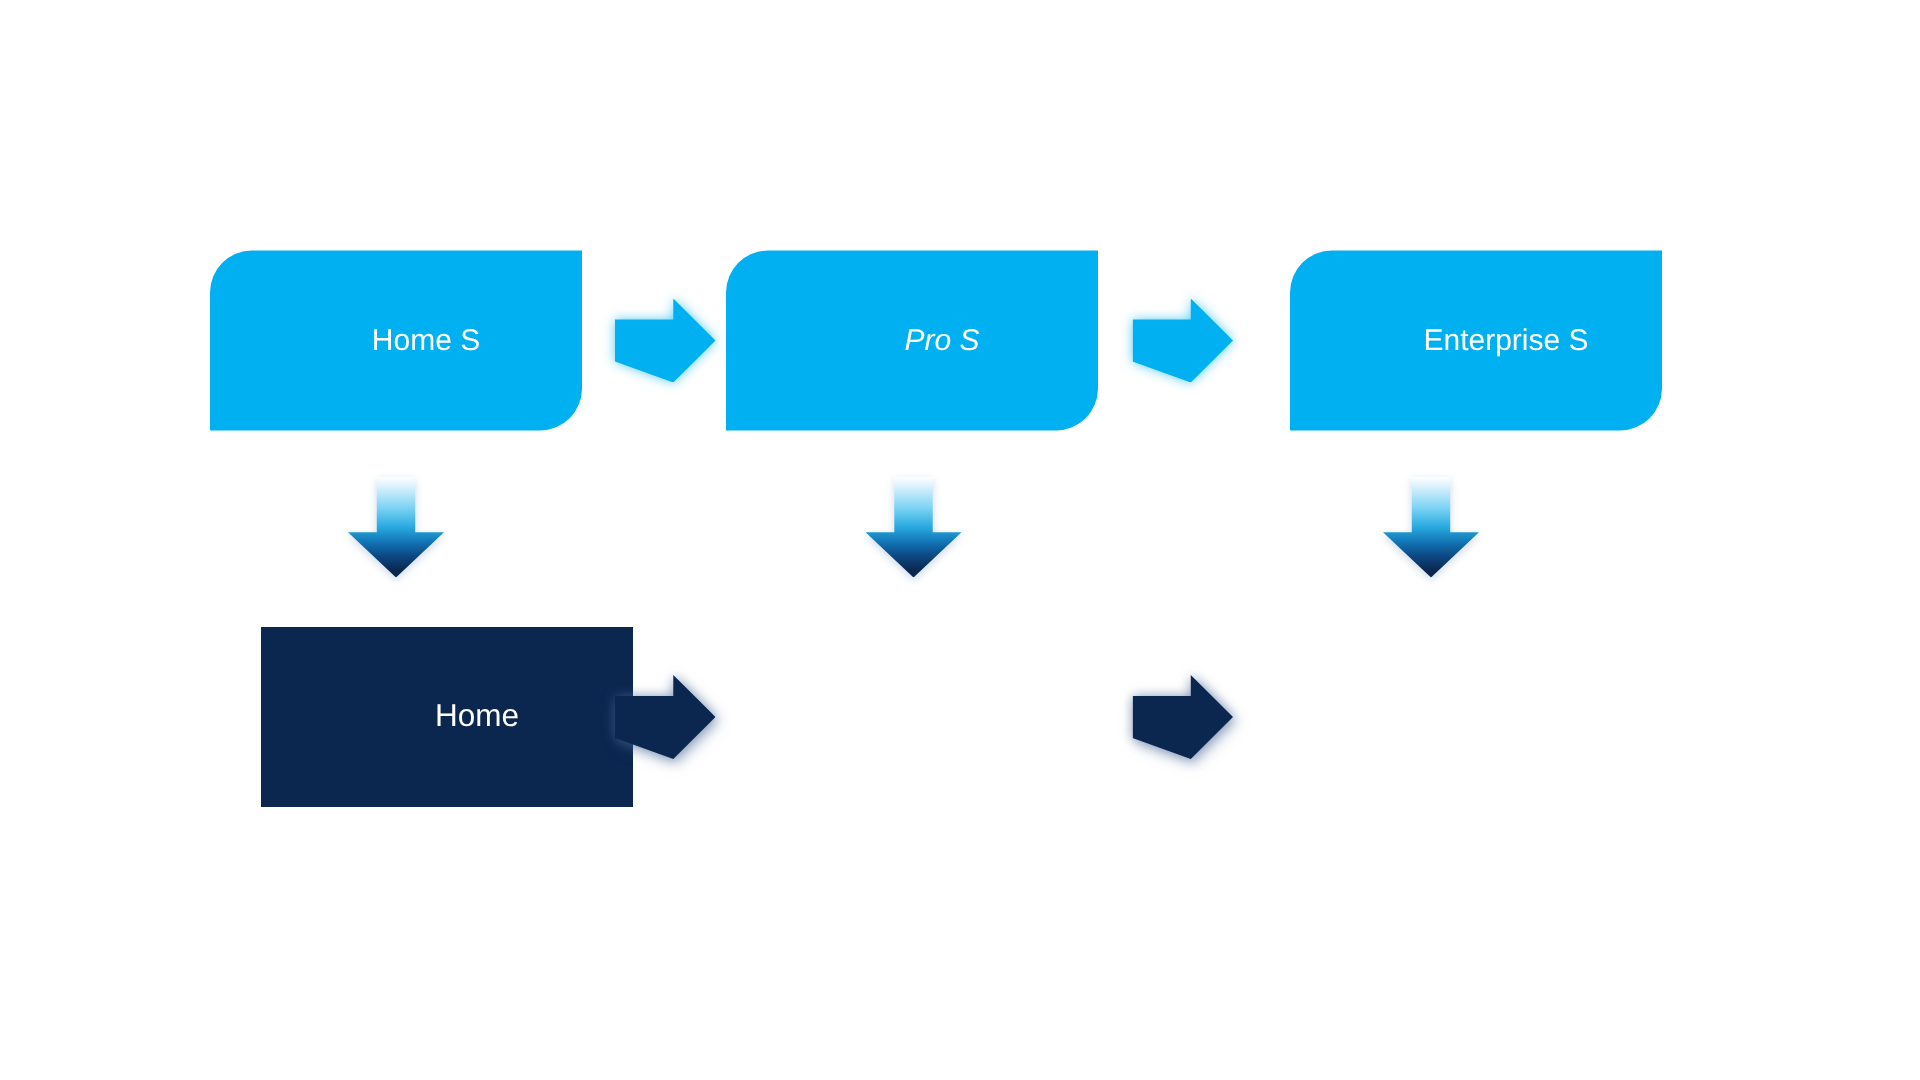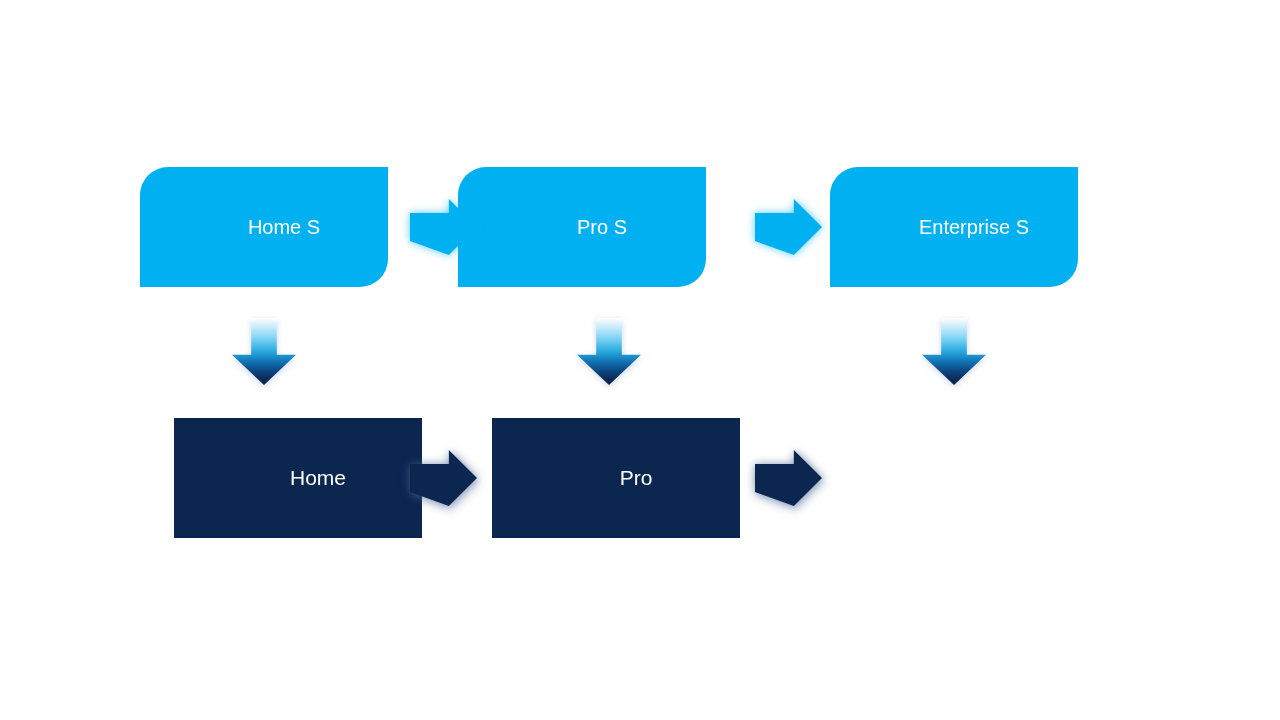--- a/index.html
+++ b/index.html
@@ -39,22 +39,22 @@
   .stage-box.top .label { font-size: 20px; }
   .stage-box.bottom {
     top: 418px;
     background: var(--dark-navy);
     border-radius: 0;
     margin-left: 34px;
   }
   .stage-box.bottom .label { font-size: 21px; }
 
   .col-0 { left: 140px; }
-  .col-1 { left: 458px; }
-  .col-2 { left: 830px; }
+  .col-1 { left: 484px; font-style: italic; }
+  .col-2 { left: 860px; }
 
   
   .arrow-h {
     position: absolute;
     width: 67px;
     height: 56px;
   }
   .arrow-h .shape {
     width: 100%;
     height: 100%;
@@ -127,23 +127,20 @@
   <div class="arrow-v vcol-1">
     <div class="shape"></div>
   </div>
   <div class="arrow-v vcol-2">
     <div class="shape"></div>
   </div>
 
   <div class="stage-box bottom col-0">
     <span class="label">Home</span>
   </div>
-  <div class="stage-box bottom col-1">
-    <span class="label">Pro</span>
-  </div>
 
   <div class="arrow-h dark row-bottom gap-0">
     <div class="shape"></div>
   </div>
   <div class="arrow-h dark row-bottom gap-1">
     <div class="shape"></div>
   </div>
 
 </div>
 

